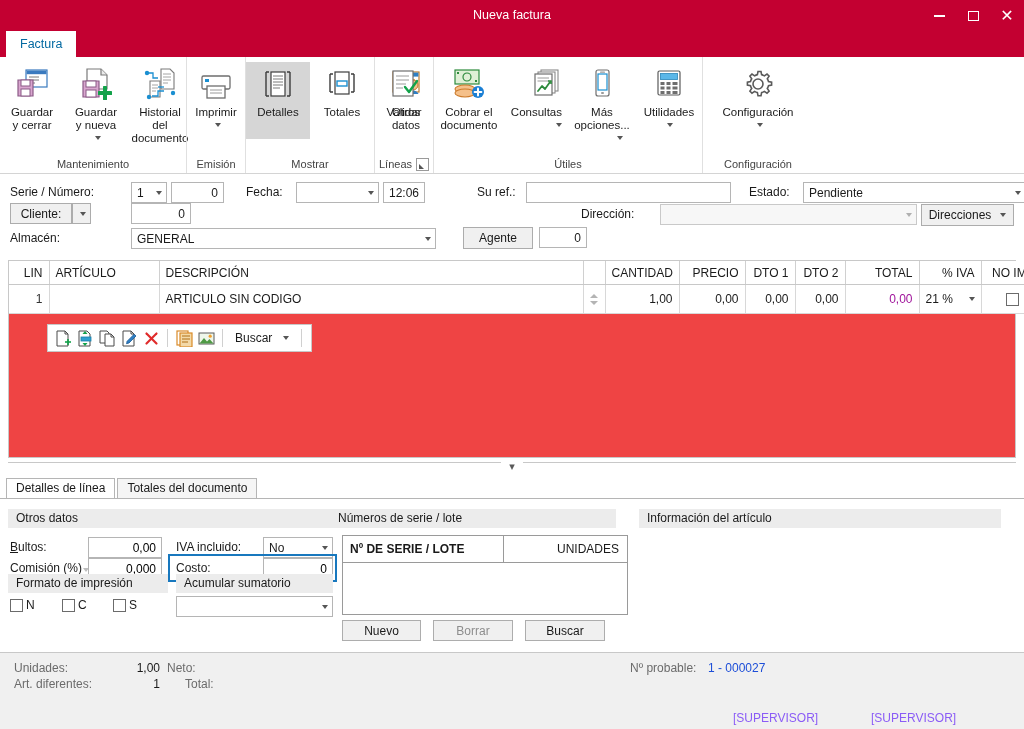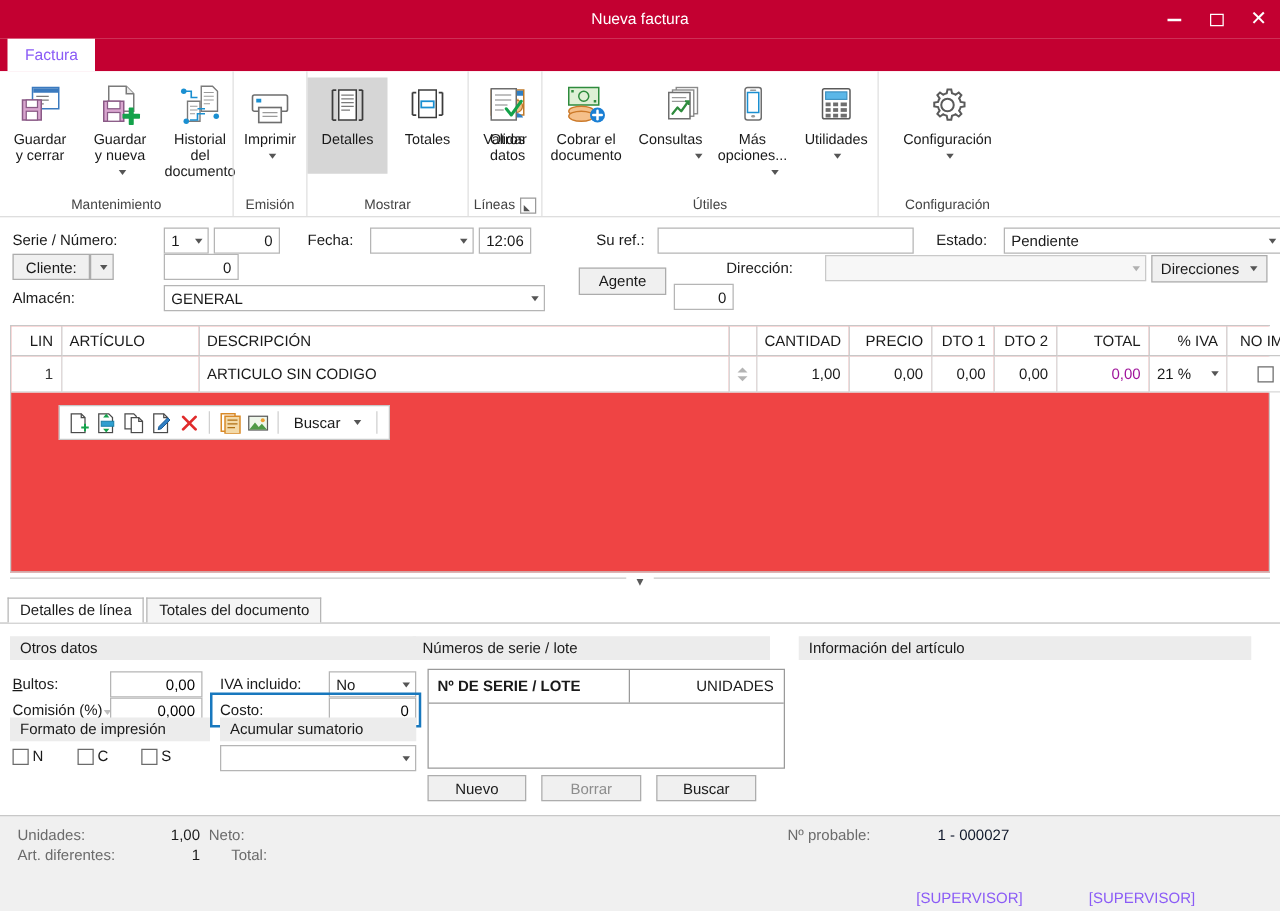--- a/index.html
+++ b/index.html
@@ -20,21 +20,21 @@
   .winbtns{position:absolute;right:0;top:0;height:31px;display:flex;}
   .winbtn{width:34px;height:31px;display:flex;align-items:center;justify-content:center;color:#fff;cursor:default;}
   .ic-min{width:11px;height:2px;background:#fff;display:block;}
   .ic-max{width:11px;height:10px;border:1.6px solid #fff;display:block;box-sizing:border-box;}
   .ic-close{font-size:16px;line-height:1;font-weight:400;}
 
   
   .tabstrip{height:26px;background:#c30031;position:relative;flex:0 0 auto;}
   .rtab{
     position:absolute;left:6px;top:0;height:26px;min-width:56px;
-    background:#fff;color:#8b5cf6;font-size:12.5px;
+    background:#fff;color:#0369a1;font-size:12.5px;
     display:flex;align-items:center;justify-content:center;
     padding:0 14px;box-sizing:border-box;
   }
 
   
   .ribbon{
     height:116px;background:#fff;border-bottom:1px solid #d4d4d4;
     display:flex;align-items:stretch;flex:0 0 auto;position:relative;
   }
   .rgroup{display:flex;flex-direction:column;position:relative;}
@@ -516,21 +516,21 @@
       <i class="caret"></i>
     </div>
 
     <div class="fl" style="left:10px;top:57px;">Almacén:</div>
     <div class="cbo" style="left:131px;top:54px;width:305px;">
       <span>GENERAL</span>
       <span class="arrow">
           <i class="caret"></i>
         </span>
     </div>
-    <div class="btnf" style="left:463px;top:40px;width:70px;height:22px;">
+    <div class="btnf" style="left:463px;top:53px;width:70px;height:22px;">
       <span>Agente</span>
     </div>
     <input class="inp num" style="left: 539px; top: 53px; width: 48px;" value="0">
   </div>
 
   <div class="gridwrap">
     <table class="grid">
       <colgroup>
         <col style="width:40px">
           <col style="width:110px">
@@ -758,19 +758,19 @@
     <div class="sb val" style="left:100px;top:8px;width:60px;">1,00</div>
     <div class="sb" style="left:167px;top:8px;">Neto:</div>
     <div class="sb val" style="left:210px;top:8px;width:90px;"></div>
 
     <div class="sb" style="left:14px;top:24px;">Art. diferentes:</div>
     <div class="sb val" style="left:100px;top:24px;width:60px;">1</div>
     <div class="sb" style="left:185px;top:24px;">Total:</div>
     <div class="sb val" style="left:210px;top:24px;width:90px;"></div>
 
     <div class="sb" style="left:630px;top:8px;">Nº probable:</div>
-    <div class="sb" style="left:750px;top:8px;color:#0f172a;">1 - 000027</div>
+    <div class="sb" style="left:708px;top:8px;color:#1d4ed8;">1 - 000027</div>
 
     <div class="sb sup" style="left:733px;top:58px;">[SUPERVISOR]</div>
     <div class="sb sup" style="left:871px;top:58px;">[SUPERVISOR]</div>
   </div>
 
 </div>
 
 </body></html>

